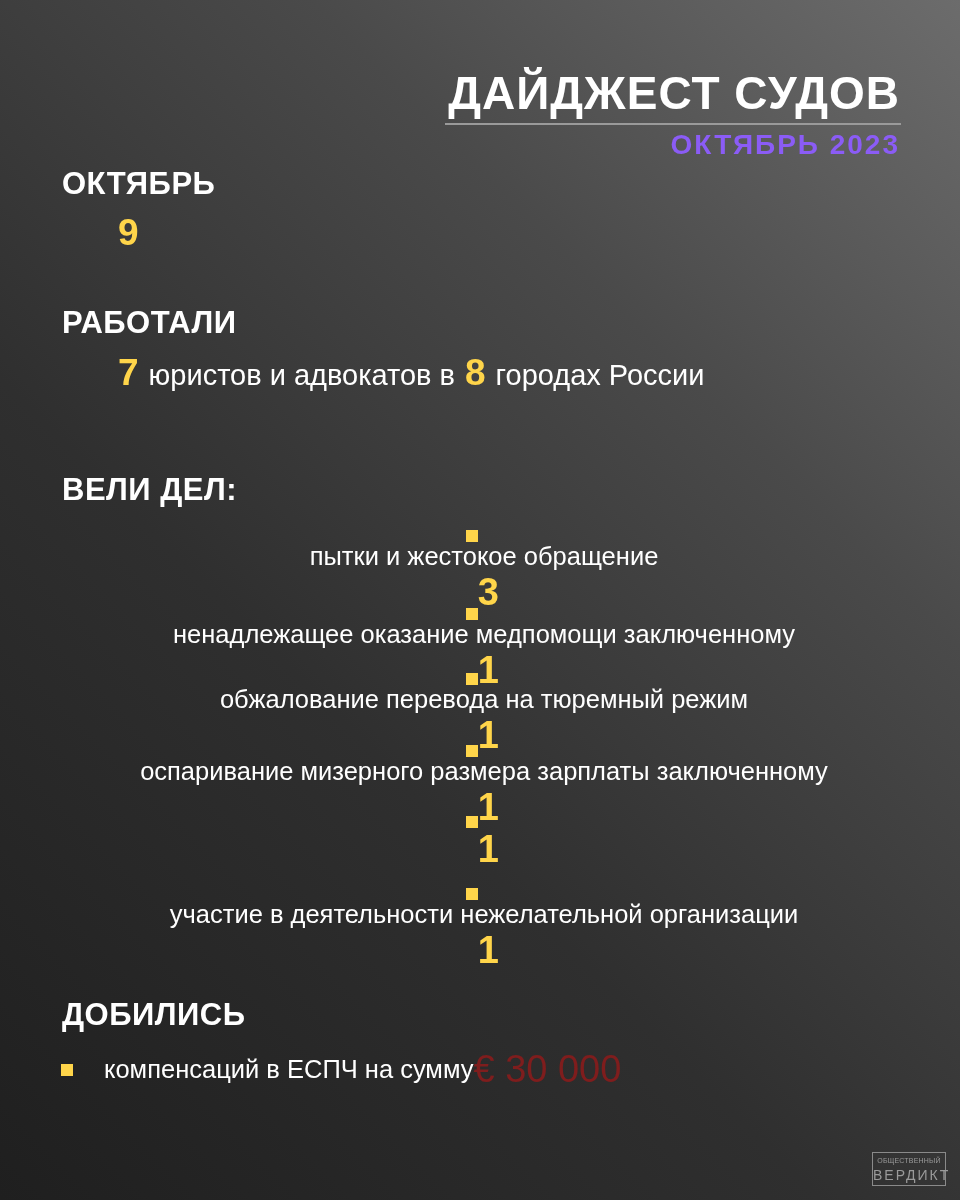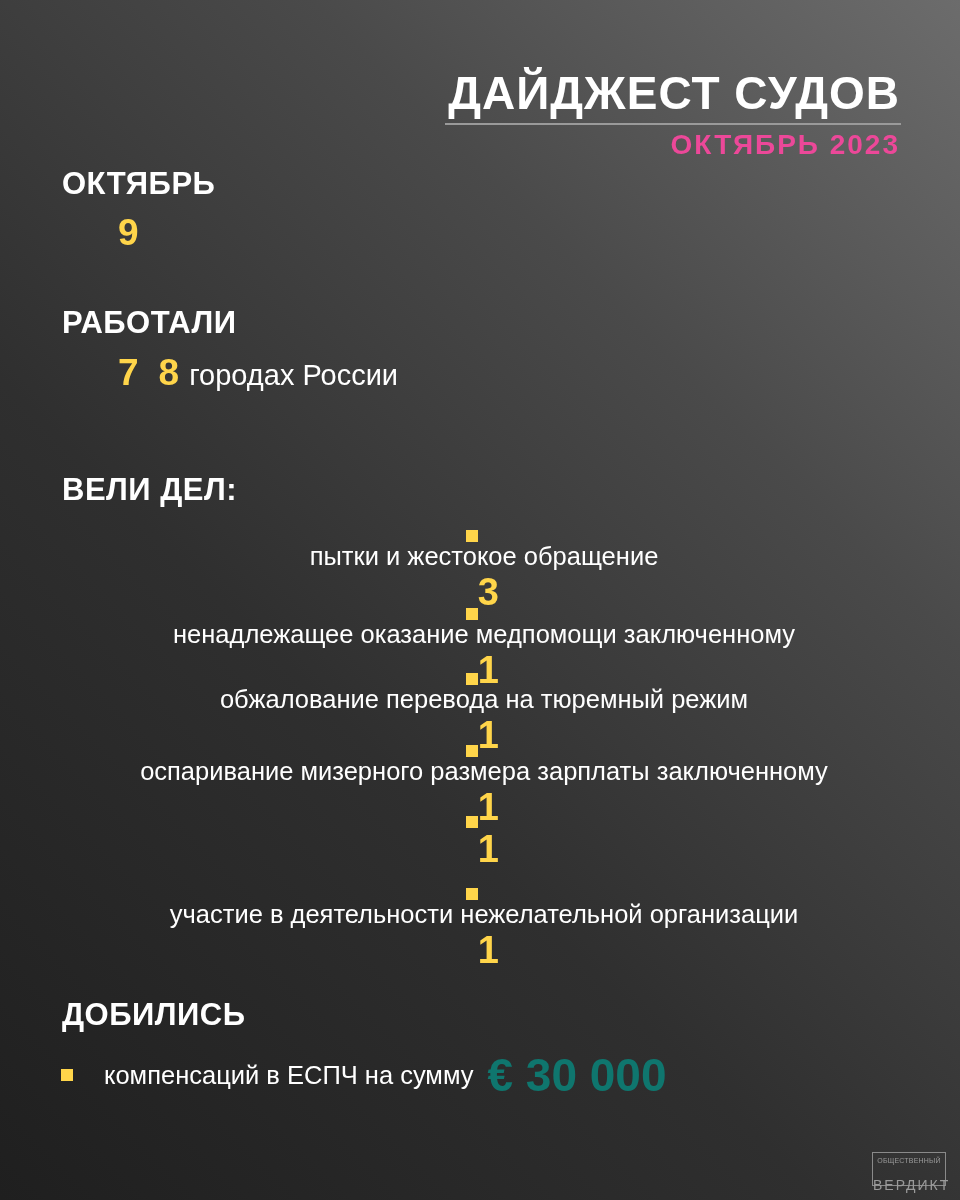--- a/index.html
+++ b/index.html
@@ -12,21 +12,21 @@
   .abs { position: absolute; }
   .title {
     right: 60px; top: 66px; font-size: 46px; font-weight: bold; letter-spacing: 1px;
     white-space: nowrap; text-align: right;
   }
   .title-rule {
     left: 445px; width: 456px; top: 123px; height: 2px; background: #9a9a9a;
   }
   .subtitle {
     right: 60px; top: 129px; font-size: 28px; font-weight: bold; letter-spacing: 2px;
-    color: #ec4899; white-space: nowrap;
+    color: #8b5cf6; white-space: nowrap;
   }
   .section-head {
     left: 62px; font-size: 31px; font-weight: bold; letter-spacing: 0.5px; white-space: nowrap;
   }
   .stat-line {
     font-size: 29px; white-space: nowrap; display: flex; align-items: baseline;
   }
   .num {
     color: #ffd54a; font-weight: bold; font-size: 37px; margin-right: 10px;
   }
@@ -37,44 +37,45 @@
   .case-row {
     left: 61px; width: 846px; height: 50px; display: flex; align-items: center; flex-direction: column;
   }
   .case-row .bullet { margin-right: 24px; flex: none; }
   .case-label { font-size: 25.5px; color: #ffffff; white-space: nowrap; flex: 1; }
   .case-count { color: #ffd54a; font-weight: bold; font-size: 38px; width: 30px; text-align: right; }
   .achieve-row {
     left: 61px; top: 1048px; display: flex; align-items: center; white-space: nowrap;
   }
   .achieve-row .bullet { margin-right: 31px; }
-  .achieve-label { font-size: 25.5px; margin-right: 14px; }
-  .achieve-amount { color: #0f766e; font-weight: bold; font-size: 46px; }
+  .achieve-label { font-size: 25.5px; margin-right: 0; }
+  .achieve-amount { color: #7f1d1d; font-weight: normal; font-size: 38px; }
   .logo {
     left: 872px; top: 1152px; width: 72px; height: 32px; border: 1px solid #8a8a8a;
     color: #9a9a9a; text-align: center; line-height: 1;
   }
   .logo-top { font-size: 7px; letter-spacing: 0.2px; margin-top: 4px; }
-  .logo-bottom { font-size: 14px; letter-spacing: 2px; margin-top: 14px; }
+  .logo-bottom { font-size: 14px; letter-spacing: 2px; margin-top: 4px; }
 </style>
 </head>
 <body>
 
 <div class="abs title">ДАЙДЖЕСТ СУДОВ</div>
 <div class="abs title-rule"></div>
 <div class="abs subtitle">ОКТЯБРЬ 2023</div>
 
 <div class="abs section-head" style="top:166px;">ОКТЯБРЬ</div>
 <div class="abs stat-line" style="left:118px; top:212px;">
   <span class="num">9</span>
 </div>
 
 <div class="abs section-head" style="top:305px;text-align:center;">РАБОТАЛИ</div>
 <div class="abs stat-line" style="left:118px; top:352px;">
   <span class="num">7</span>
+  <span>юристов и адвокатов в</span>
   <span class="num mid">8</span>
   <span>городах России</span>
 </div>
 
 <div class="abs section-head" style="top:472px;">ВЕЛИ ДЕЛ:</div>
 
 <div class="abs case-row" style="top:530px;">
   <span class="bullet"></span>
   <span class="case-label">пытки и жестокое обращение</span>
   <span class="case-count">3</span>

